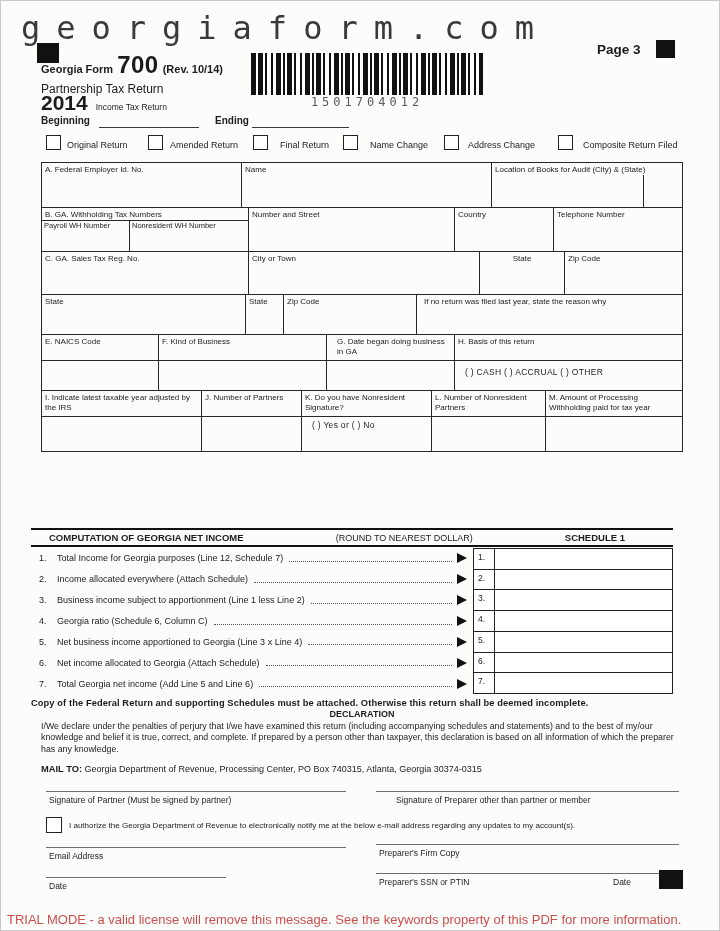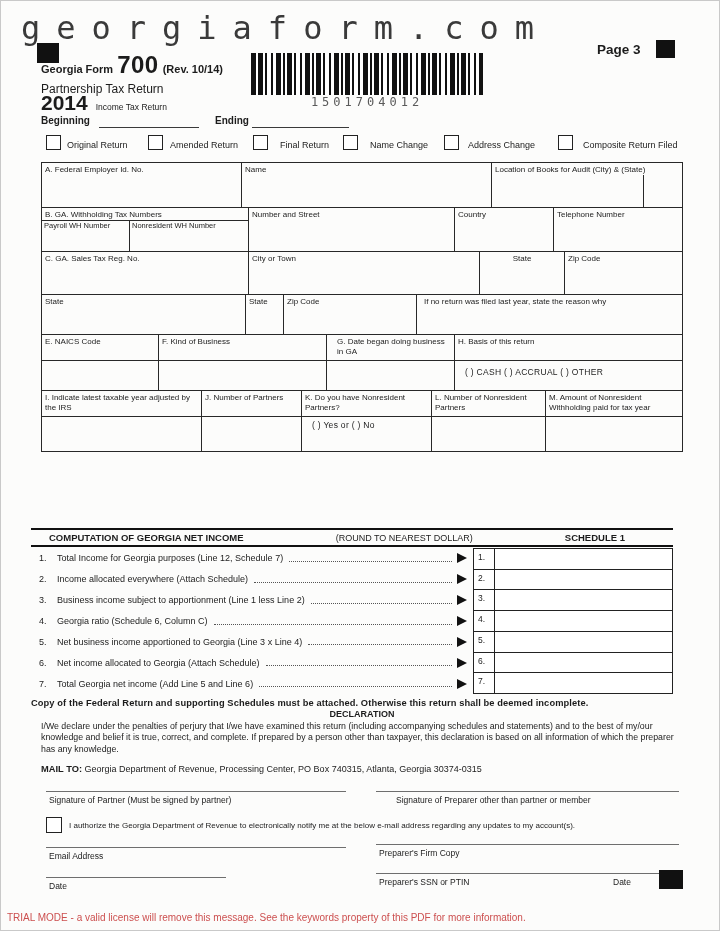--- a/index.html
+++ b/index.html
@@ -85,21 +85,21 @@
   .decl-title { text-align:center; font-weight:bold; font-size:9px; }
   .decl-body { font-size:8.8px; line-height:1.3; margin-top:2px; }
   .mailto { font-size:9px; margin-top:9px; }
   .mailto b { font-size:9.3px; }
 
   
   .sig-line { position:absolute; border-top:1.5px solid #6e6e6e; }
   .sig-lbl { position:absolute; font-size:8.5px; white-space:nowrap; }
   .auth-cb { position:absolute; left:45px; top:816px; width:16px; height:16px; border:1.6px solid #222; background:#fff; }
   .auth-txt { position:absolute; left:68px; top:820px; width:606px; font-size:8px; }
-  .trial { position:absolute; left:6px; top:911px; font-size:10px; }
+  .trial { position:absolute; left:6px; top:911px; font-size:13px; }
 </style>
 </head>
 <body>
 
 <div class="page">
 
   <div class="watermark">georgiaform.com</div>
   <div class="sq" style="left:36px; top:42px; width:22px; height:20px;"></div>
 
   <div class="title-row">
@@ -247,29 +247,29 @@
     <div class="irow" style="height:60px;">
       <div class="icol" style="width:160px;">
         <div class="ilbl lblband" style="height:26px;">I. Indicate latest taxable year adjusted by the IRS</div>
         <div class="ival"></div>
       </div>
       <div class="icol" style="width:100px;">
         <div class="ilbl lblband" style="height:26px;">J. Number of Partners</div>
         <div class="ival"></div>
       </div>
       <div class="icol" style="width:130px;">
-        <div class="ilbl lblband" style="height:26px;">K. Do you have Nonresident Partners?</div>
+        <div class="ilbl lblband" style="height:26px;">K. Do you have Nonresident Signature?</div>
         <div class="ival opts" style="padding-top:3px;">(   ) Yes  or  (   ) No</div>
       </div>
       <div class="icol" style="width:114px;">
         <div class="ilbl lblband" style="height:26px;">L. Number of Nonresident Partners</div>
         <div class="ival"></div>
       </div>
       <div class="icol" style="flex:1;">
-        <div class="ilbl lblband" style="height:26px;">M. Amount of Nonresident Withholding paid for tax year</div>
+        <div class="ilbl lblband" style="height:26px;">M. Amount of Processing Withholding paid for tax year</div>
         <div class="ival"></div>
       </div>
     </div>
   </div>
 
   <div class="comp">
     <div class="comp-head">
       <span class="comp-title">COMPUTATION OF GEORGIA NET INCOME</span>
       <span class="comp-round">(ROUND TO NEAREST DOLLAR)</span>
       <span class="comp-sched">SCHEDULE 1</span>

